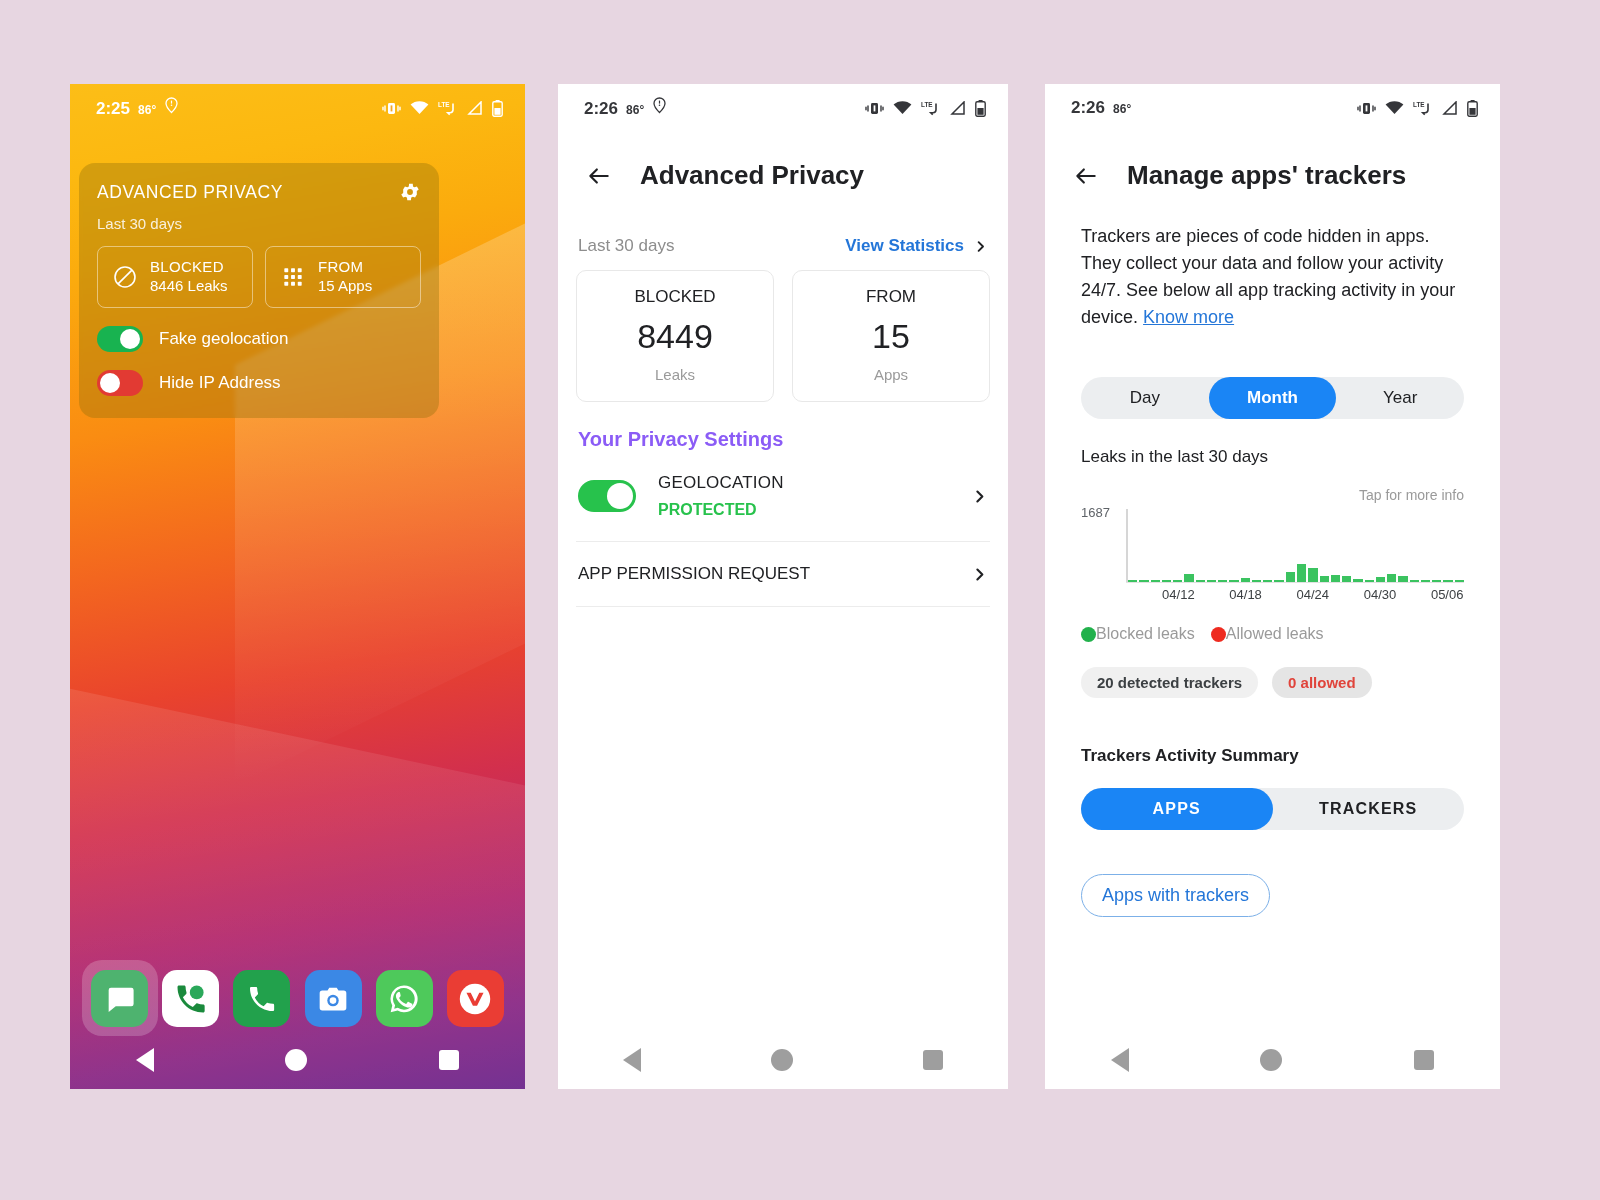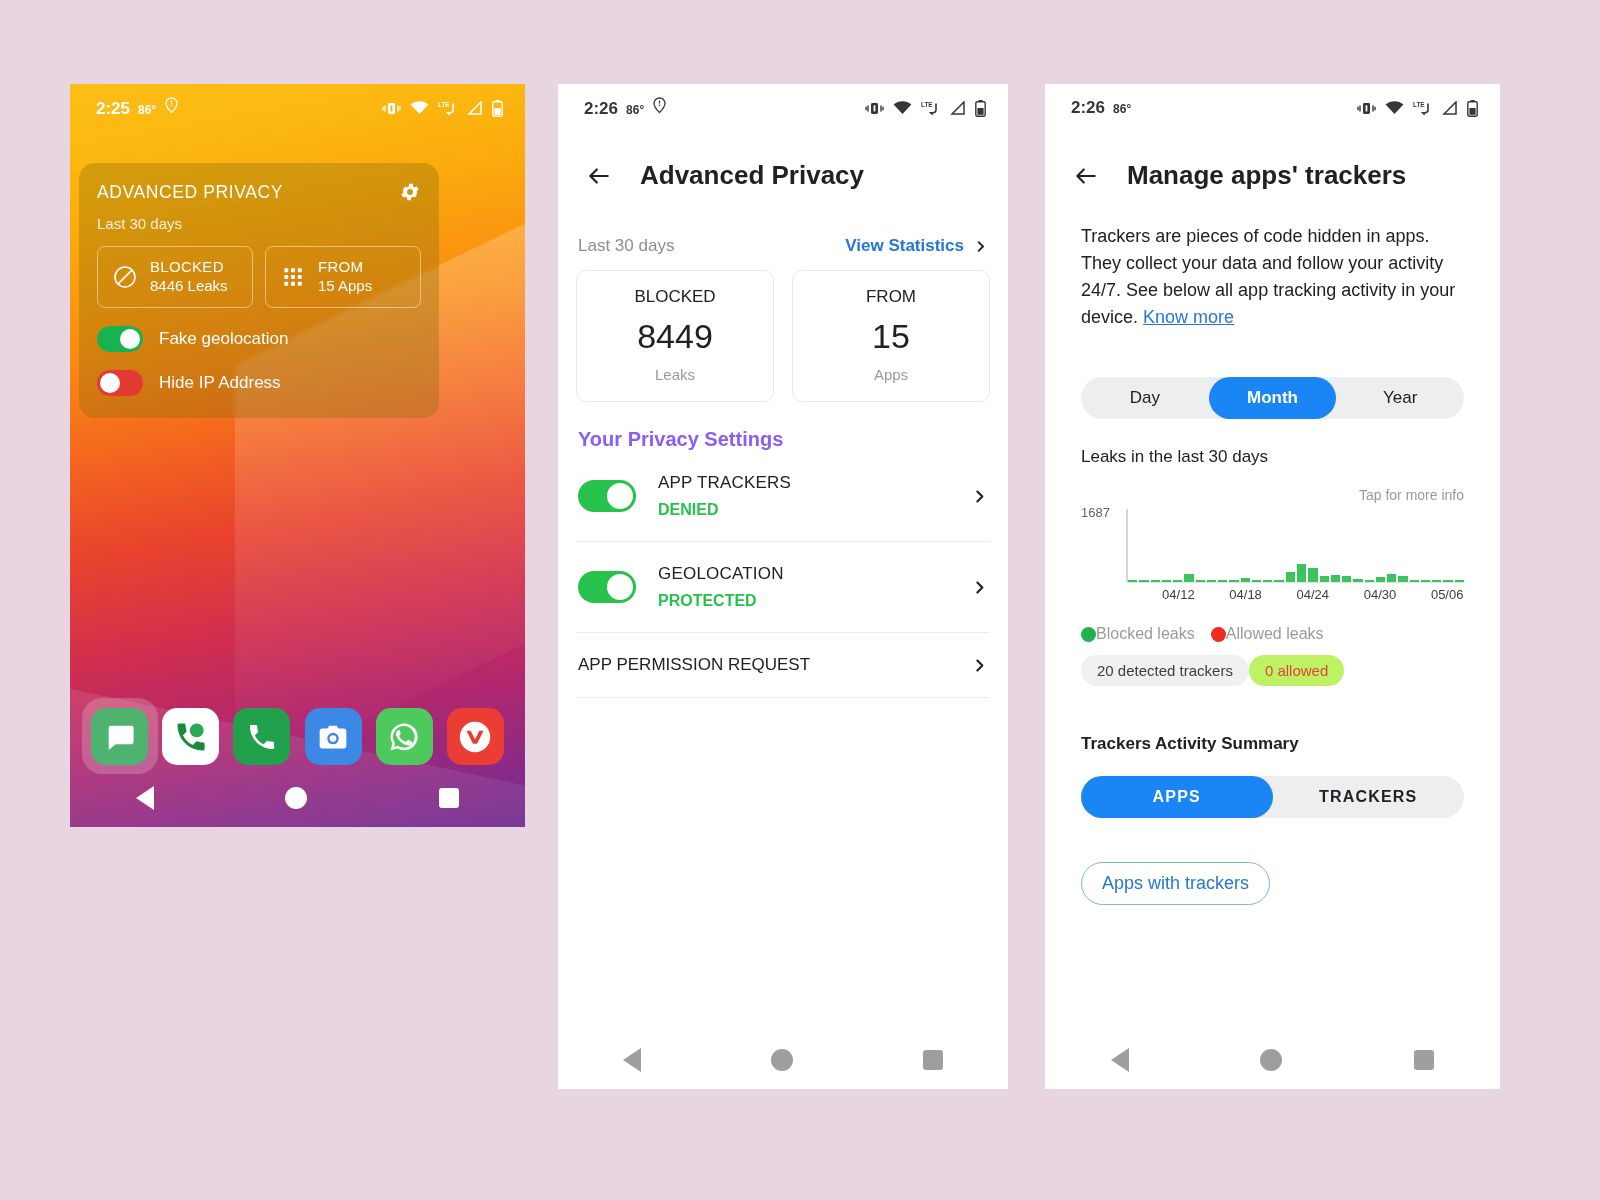--- a/index.html
+++ b/index.html
@@ -6,21 +6,21 @@
   html, body {
     width: 1600px; height: 1200px;
     background: #e7d6e1;
     font-family: "Liberation Sans", sans-serif;
     overflow: hidden;
   }
   .stage { position: relative; width: 1600px; height: 1200px; }
 
   
   .phone { position: absolute; overflow: hidden; }
-  #phone1 { left: 70px;   top: 84px; width: 455px; height: 743px; }
+  #phone1 { left: 70px;   top: 84px; width: 455px; height: 1005px; }
   #phone2 { left: 558px;  top: 84px; width: 450px; height: 1005px; background: #fff; }
   #phone3 { left: 1045px; top: 84px; width: 455px; height: 1005px; background: #fff; }
 
   
   .statusbar {
     height: 48px; display: flex; align-items: center;
     justify-content: space-between; padding: 0 22px 0 26px;
     font-size: 17px; font-weight: bold;
   }
   .sb-left { display: flex; align-items: baseline; gap: 8px; }
@@ -207,24 +207,24 @@
     position: absolute; left: 47px; right: 0; bottom: -6px; height: 20px;
   }
   .xlab { position: absolute; font-size: 13px; color: #3c4043; transform: translateX(-50%); }
 
   .legend { display: flex; align-items: center; margin-top: 24px; }
   .legend .dot { width: 15px; height: 15px; border-radius: 50%; }
   .legend .dot.green { background: #22b14c; }
   .legend .dot.red   { background: #ee2b20; }
   .legend .lbl { font-size: 16px; color: #9a9a9a; margin-right: 16px; }
 
-  .chips { display: flex; margin-top: 12px; }
+  .chips { display: flex; gap: 14px; margin-top: 24px; font-weight: bold; }
   .chip { border-radius: 16px; padding: 7px 16px; font-size: 15px; }
   .chip.grey { background: #f0f0f0; color: #3c4043; }
-  .chip.red  { background: #bef264; color: #e0443b; }
+  .chip.red  { background: #e5e5e5; color: #e0443b; }
 
   .summary-title { font-size: 17px; font-weight: bold; color: #202124; margin-top: 48px; }
   .tabwrap { margin-top: 22px; background: #eceef0; border-radius: 22px;
              display: flex; height: 42px; }
   .tab { flex: 1; display: flex; align-items: center; justify-content: center;
          font-size: 16px; letter-spacing: 1.2px; color: #202124; font-weight: bold; }
   .tab.active { background: #1a85f5; color: #fff; border-radius: 22px; }
 
   .outlinebtn {
     display: inline-block; margin-top: 44px; border: 1.5px solid #7cb0e8;
@@ -472,34 +472,20 @@
         </div>
         <div class="card">
           <div class="lab">FROM</div>
           <div class="num">15</div>
           <div class="unit">Apps</div>
         </div>
       </div>
 
       <div class="sectitle">Your Privacy Settings</div>
 
-      <div class="setrow">
-        <span class="bigtog on">
-            <span class="k"></span>
-          </span>
-        <span class="settxt">
-          <span class="nm" style="display:block">APP TRACKERS</span>
-          <span class="st green" style="display:block">DENIED</span>
-        </span>
-        <span class="rowchev">
-          <svg width="17" height="17" viewBox="0 0 24 24">
-              <path fill="none" stroke="#202124" stroke-width="3" stroke-linecap="round" stroke-linejoin="round" d="m9 5 7 7-7 7"></path>
-            </svg>
-        </span>
-      </div>
 
       <div class="setrow">
         <span class="bigtog on">
             <span class="k"></span>
           </span>
         <span class="settxt">
           <span class="nm" style="display:block">GEOLOCATION</span>
           <span class="st green" style="display:block">PROTECTED</span>
         </span>
         <span class="rowchev">

